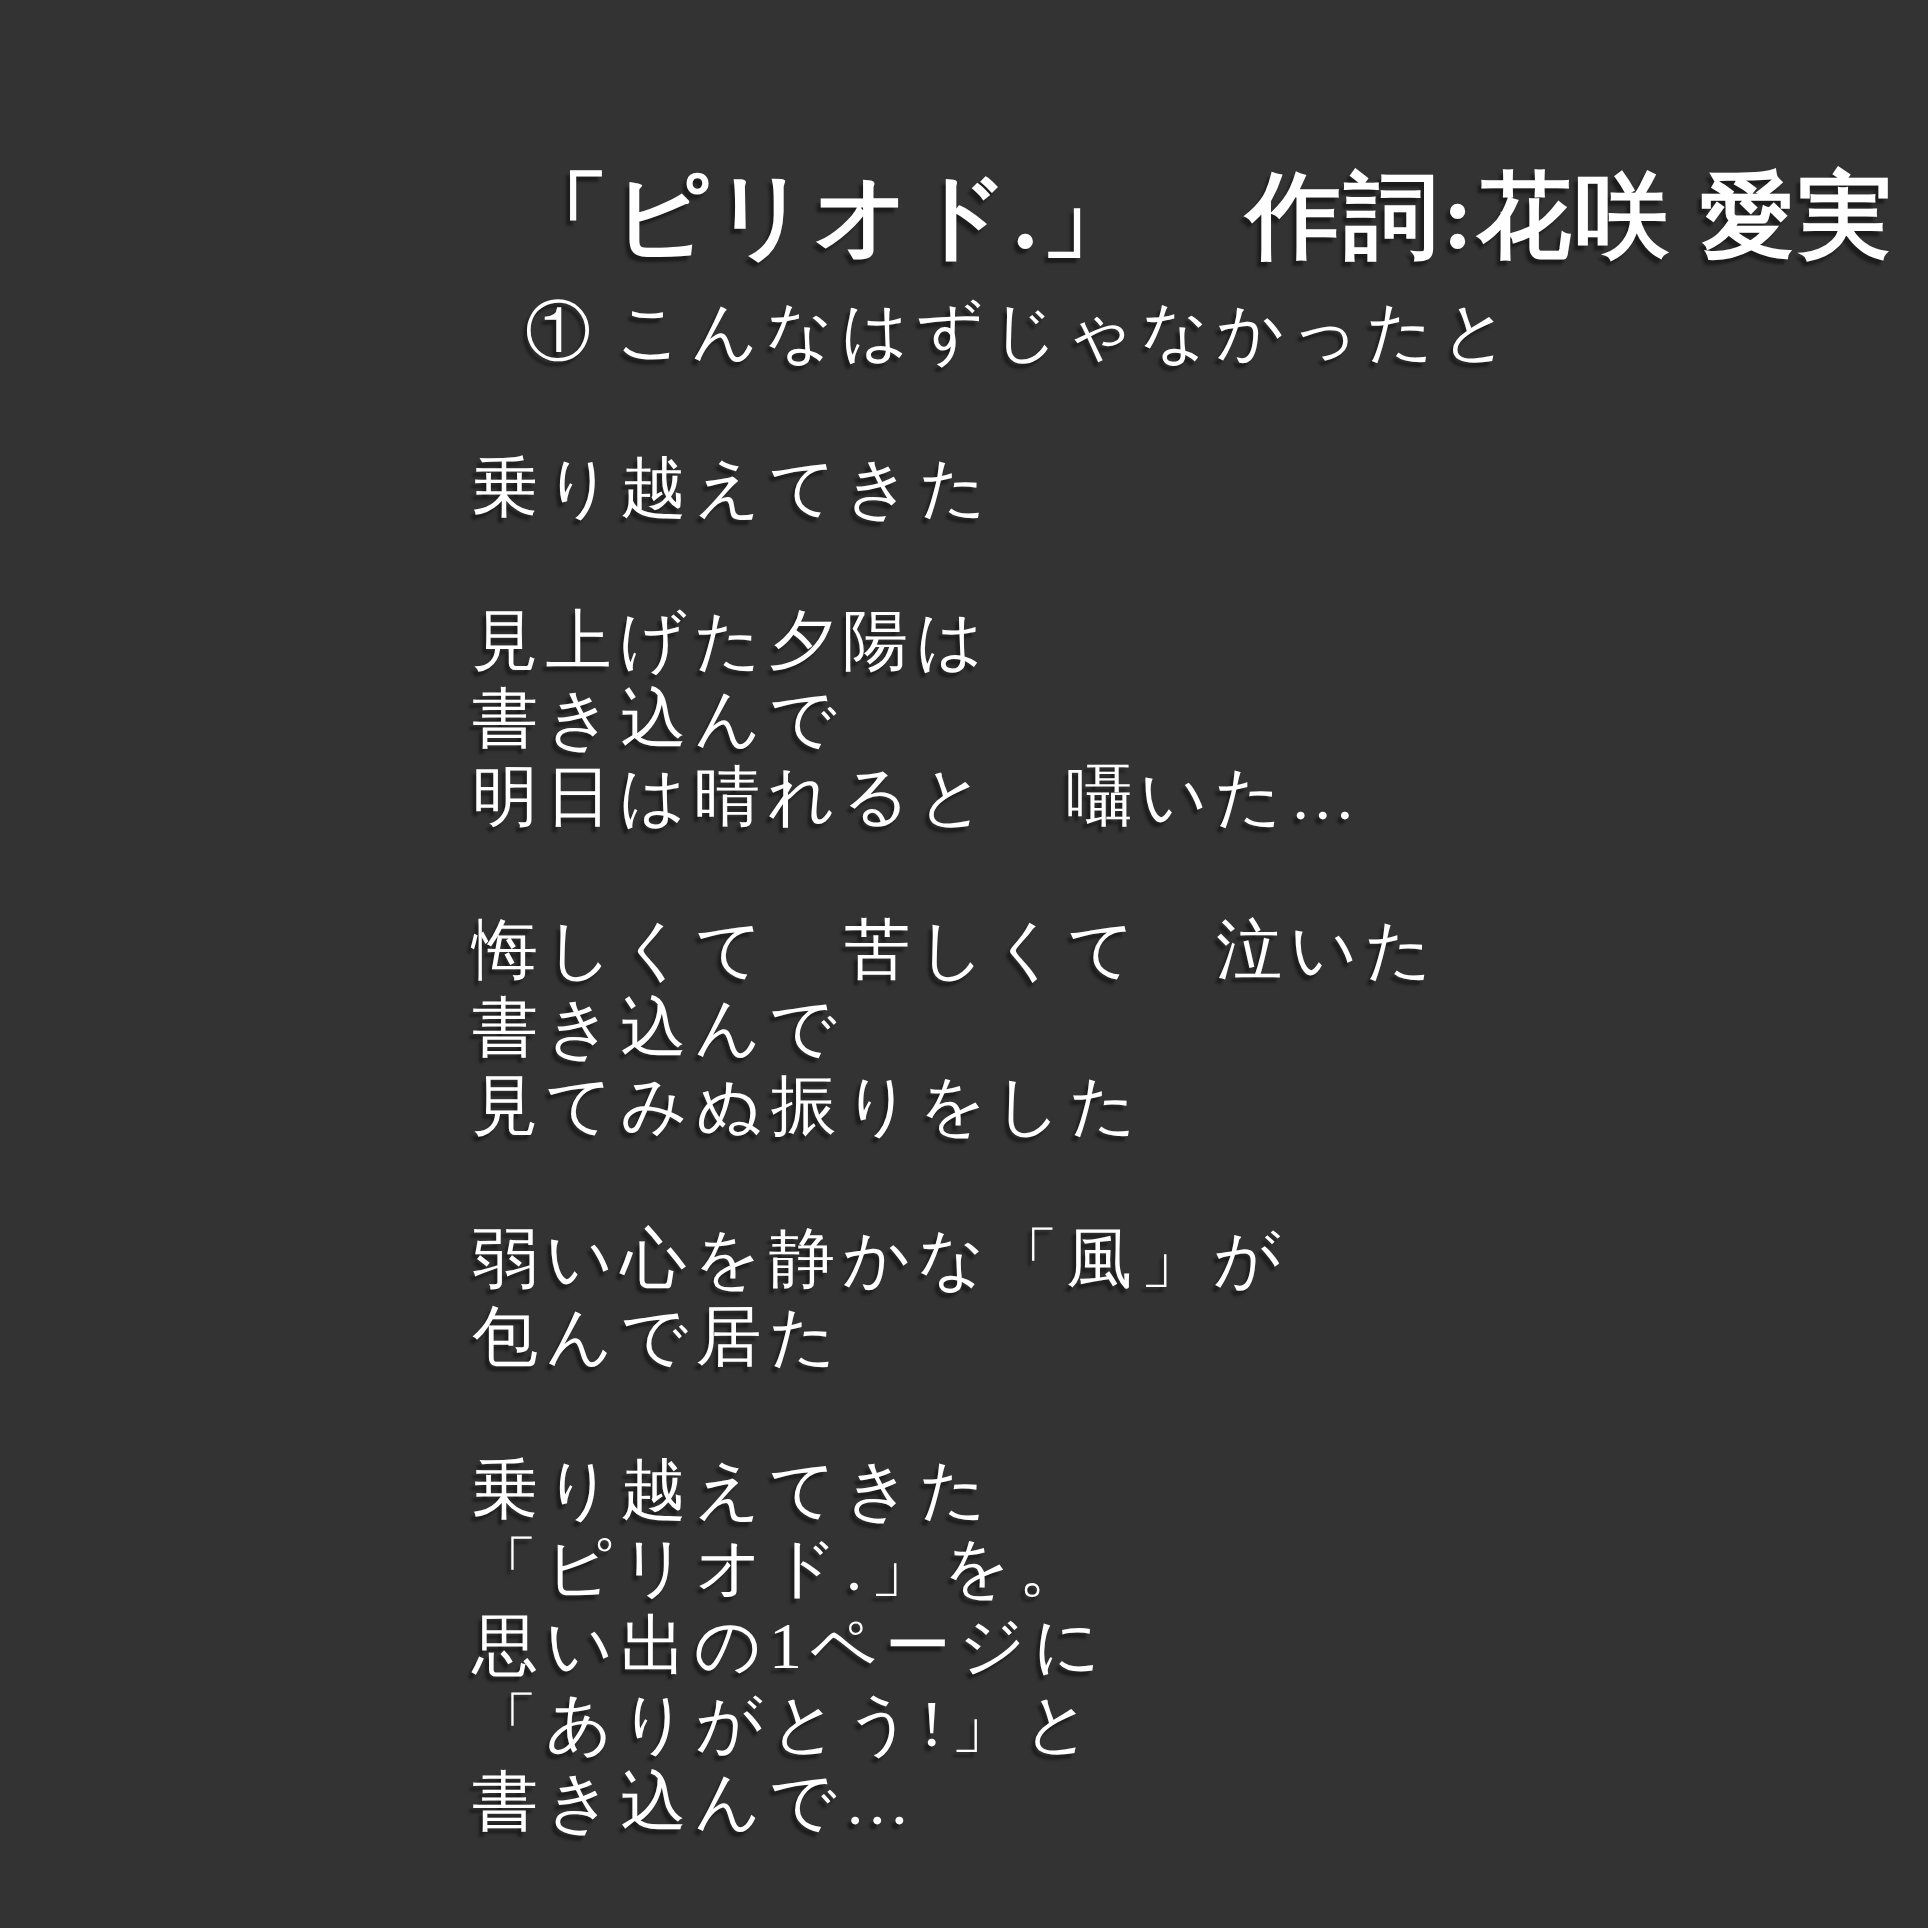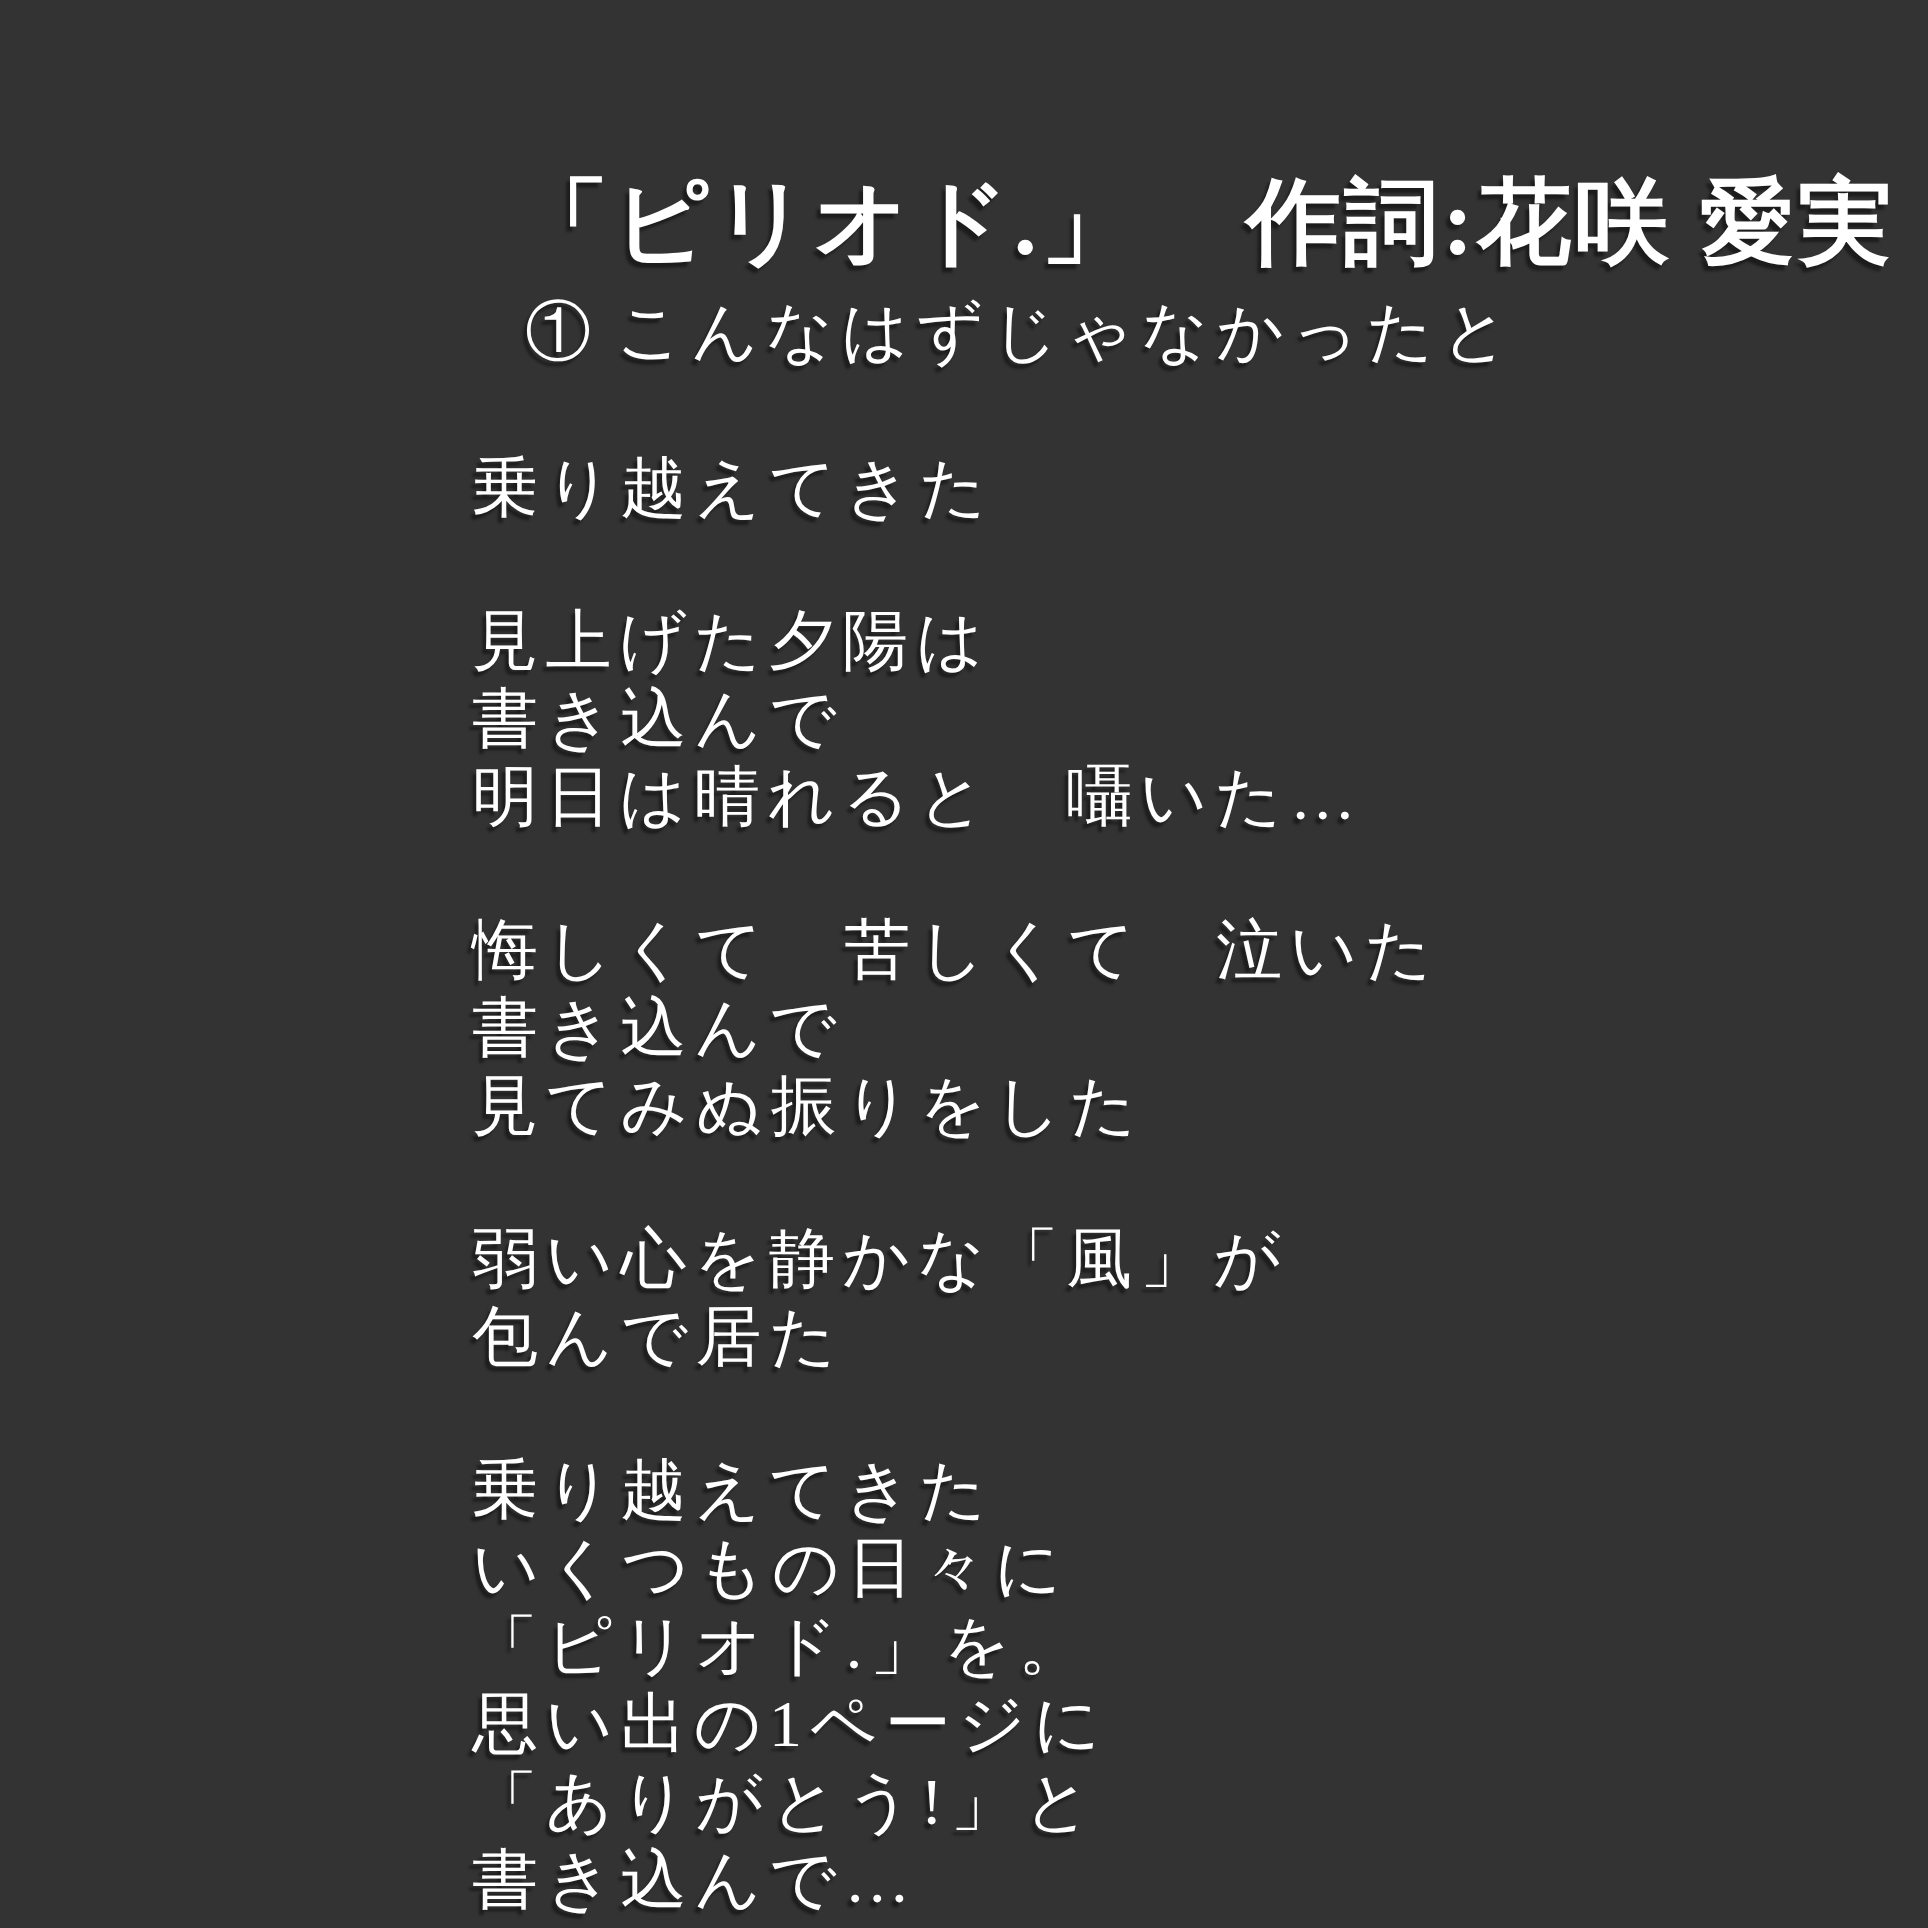--- a/index.html
+++ b/index.html
@@ -11,21 +11,21 @@
     height: 1928px;
     position: relative;
     overflow: hidden;
     background: #333333;
     color: #ffffff;
     font-family: "Liberation Serif", "DejaVu Serif", serif;
   }
   .title-line {
     position: absolute;
     left: 461px;
-    top: 51px;
+    top: 45px;
     font-size: 94px;
     font-weight: bold;
     letter-spacing: 3.8px;
     white-space: pre;
     text-shadow: -3.8px 4.7px 2.8px rgba(0,0,0,0.45);
   }
   .title-credit {
     margin-left: 108px;
   }
   .lyrics-block {
@@ -81,21 +81,20 @@
     <div class="lyric-line">見てみぬ振りをした</div>
   </section>
 
   <section class="stanza">
     <div class="lyric-line">弱い心を静かな「風」が</div>
     <div class="lyric-line">包んで居た</div>
   </section>
 
   <section class="stanza">
     <div class="lyric-line">乗り越えてきた</div>
-    <div class="lyric-line">いくつもの日々に</div>
     <div class="lyric-line">「ピリオド.」を。</div>
     <div class="lyric-line">思い出の1ページに</div>
     <div class="lyric-line">「ありがとう!」と</div>
     <div class="lyric-line">書き込んで…</div>
   </section>
 
 </main>
 
 
 </body></html>

